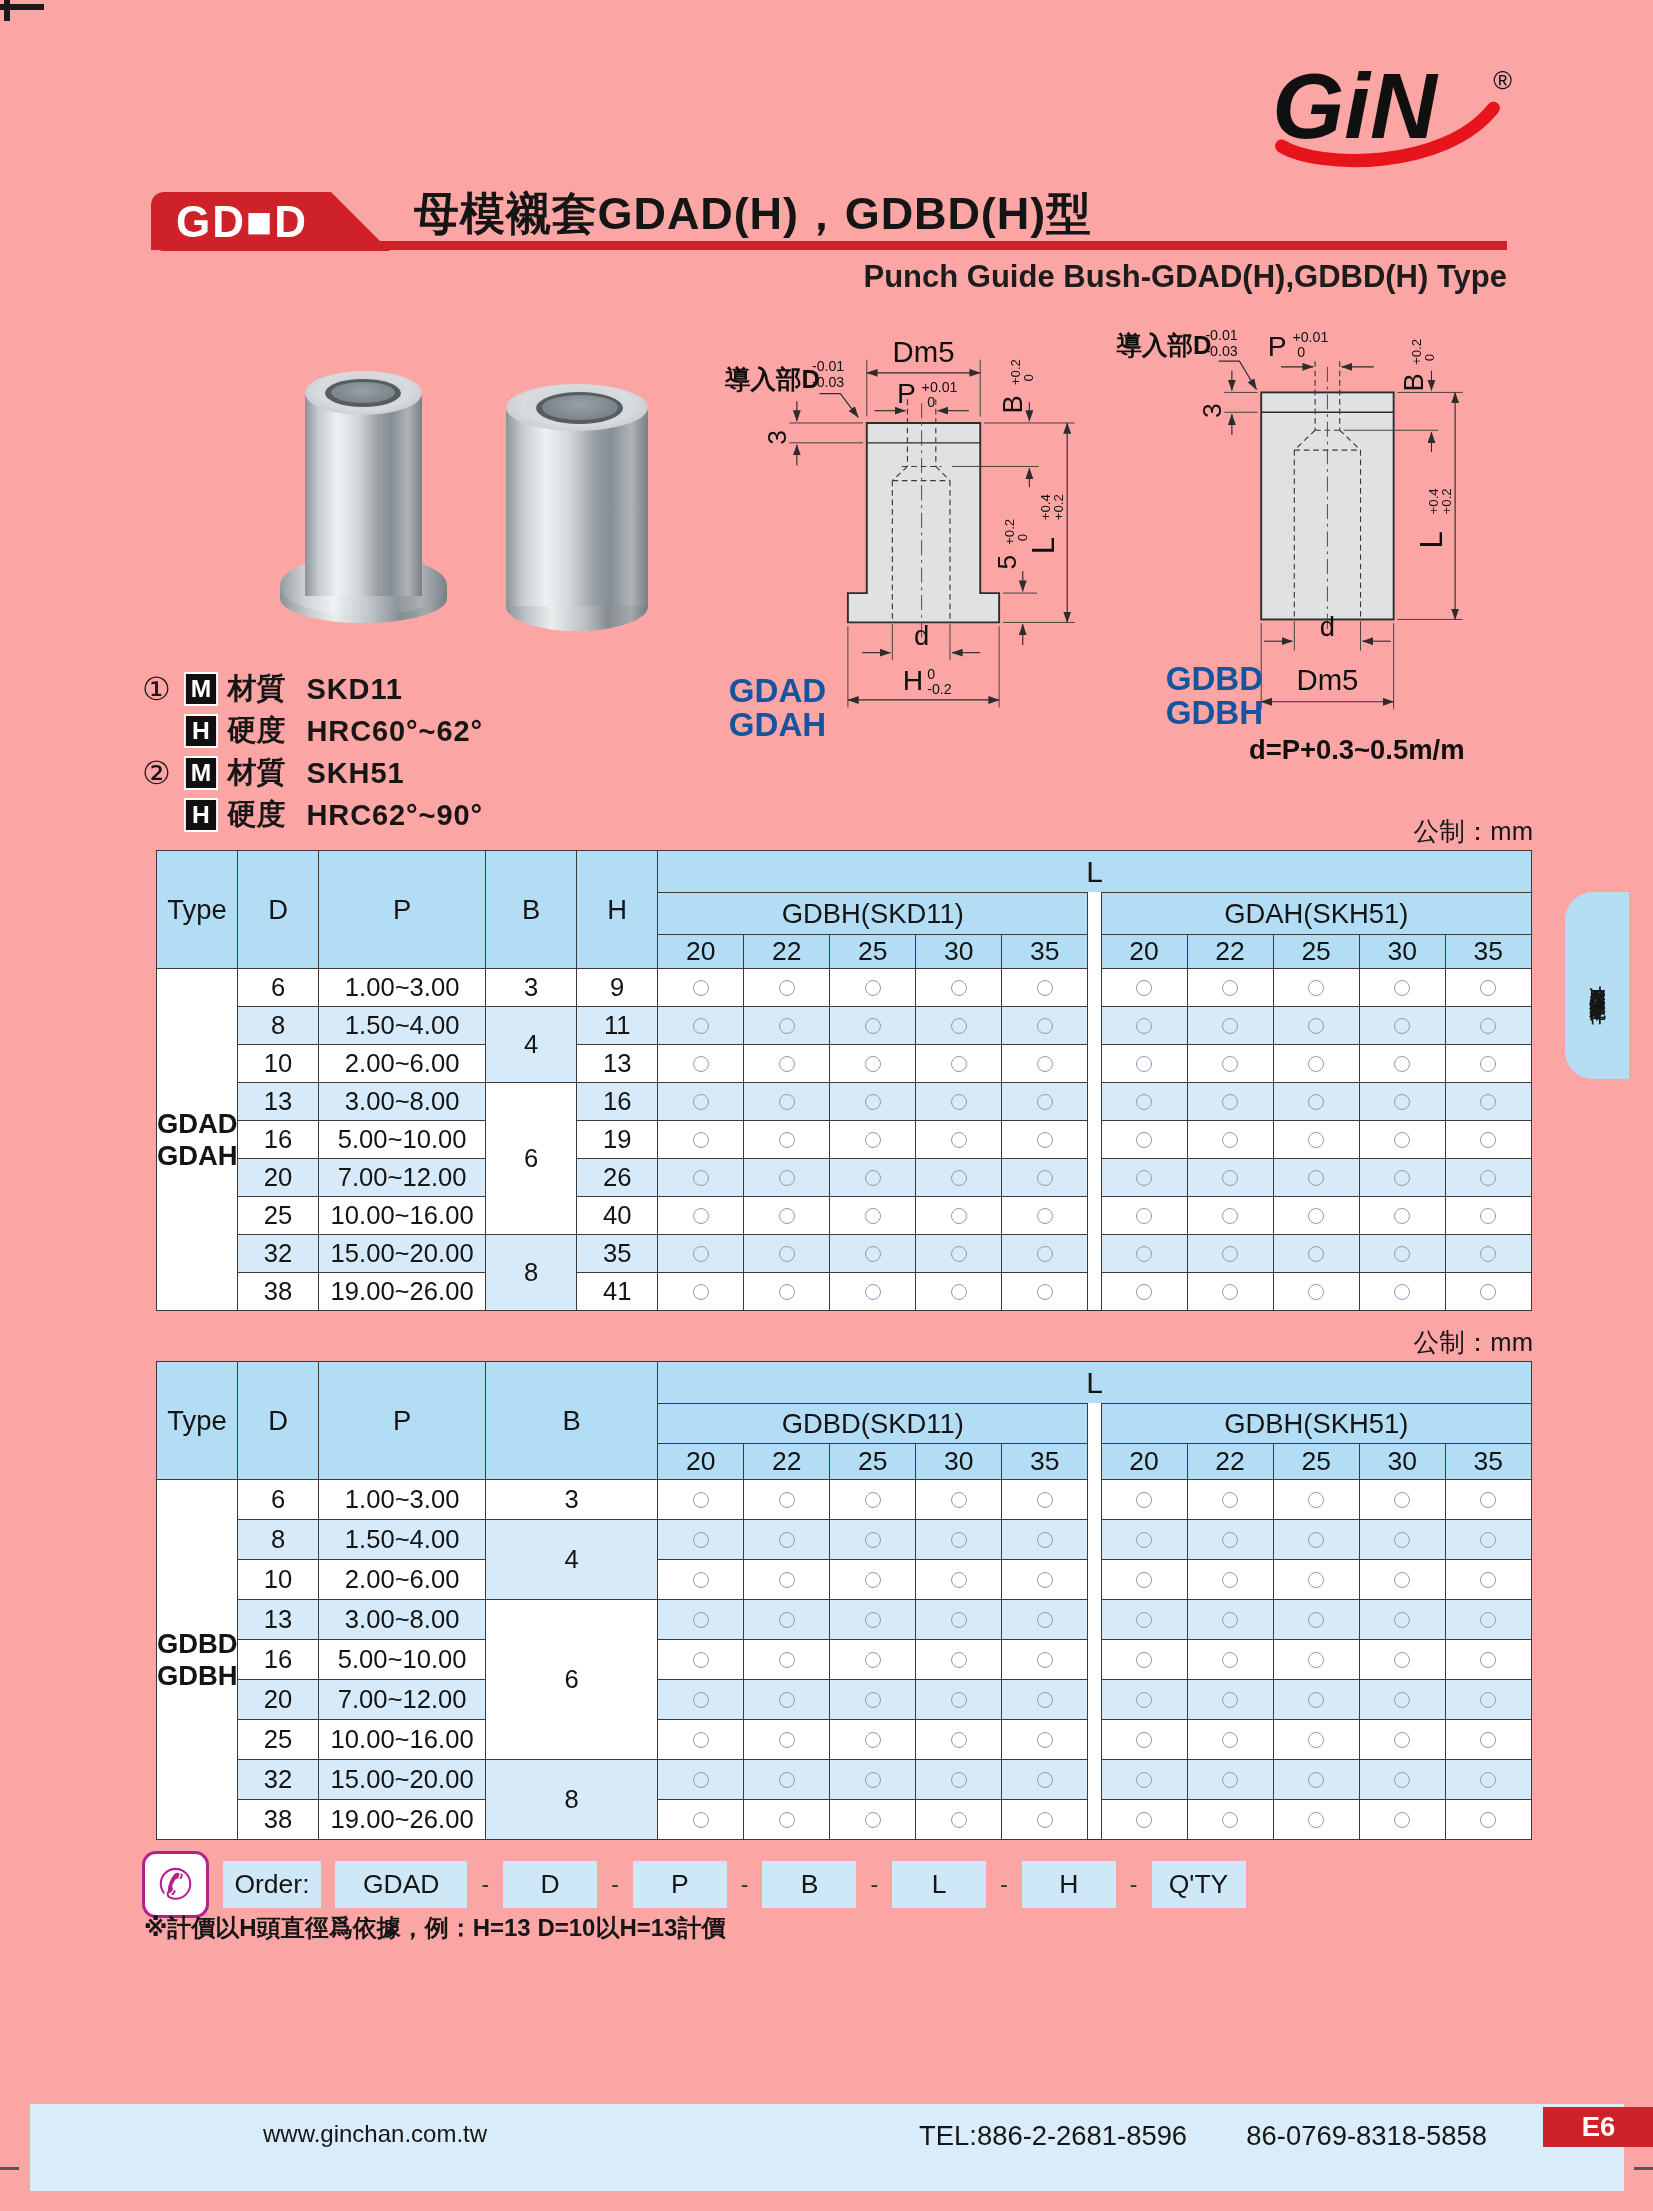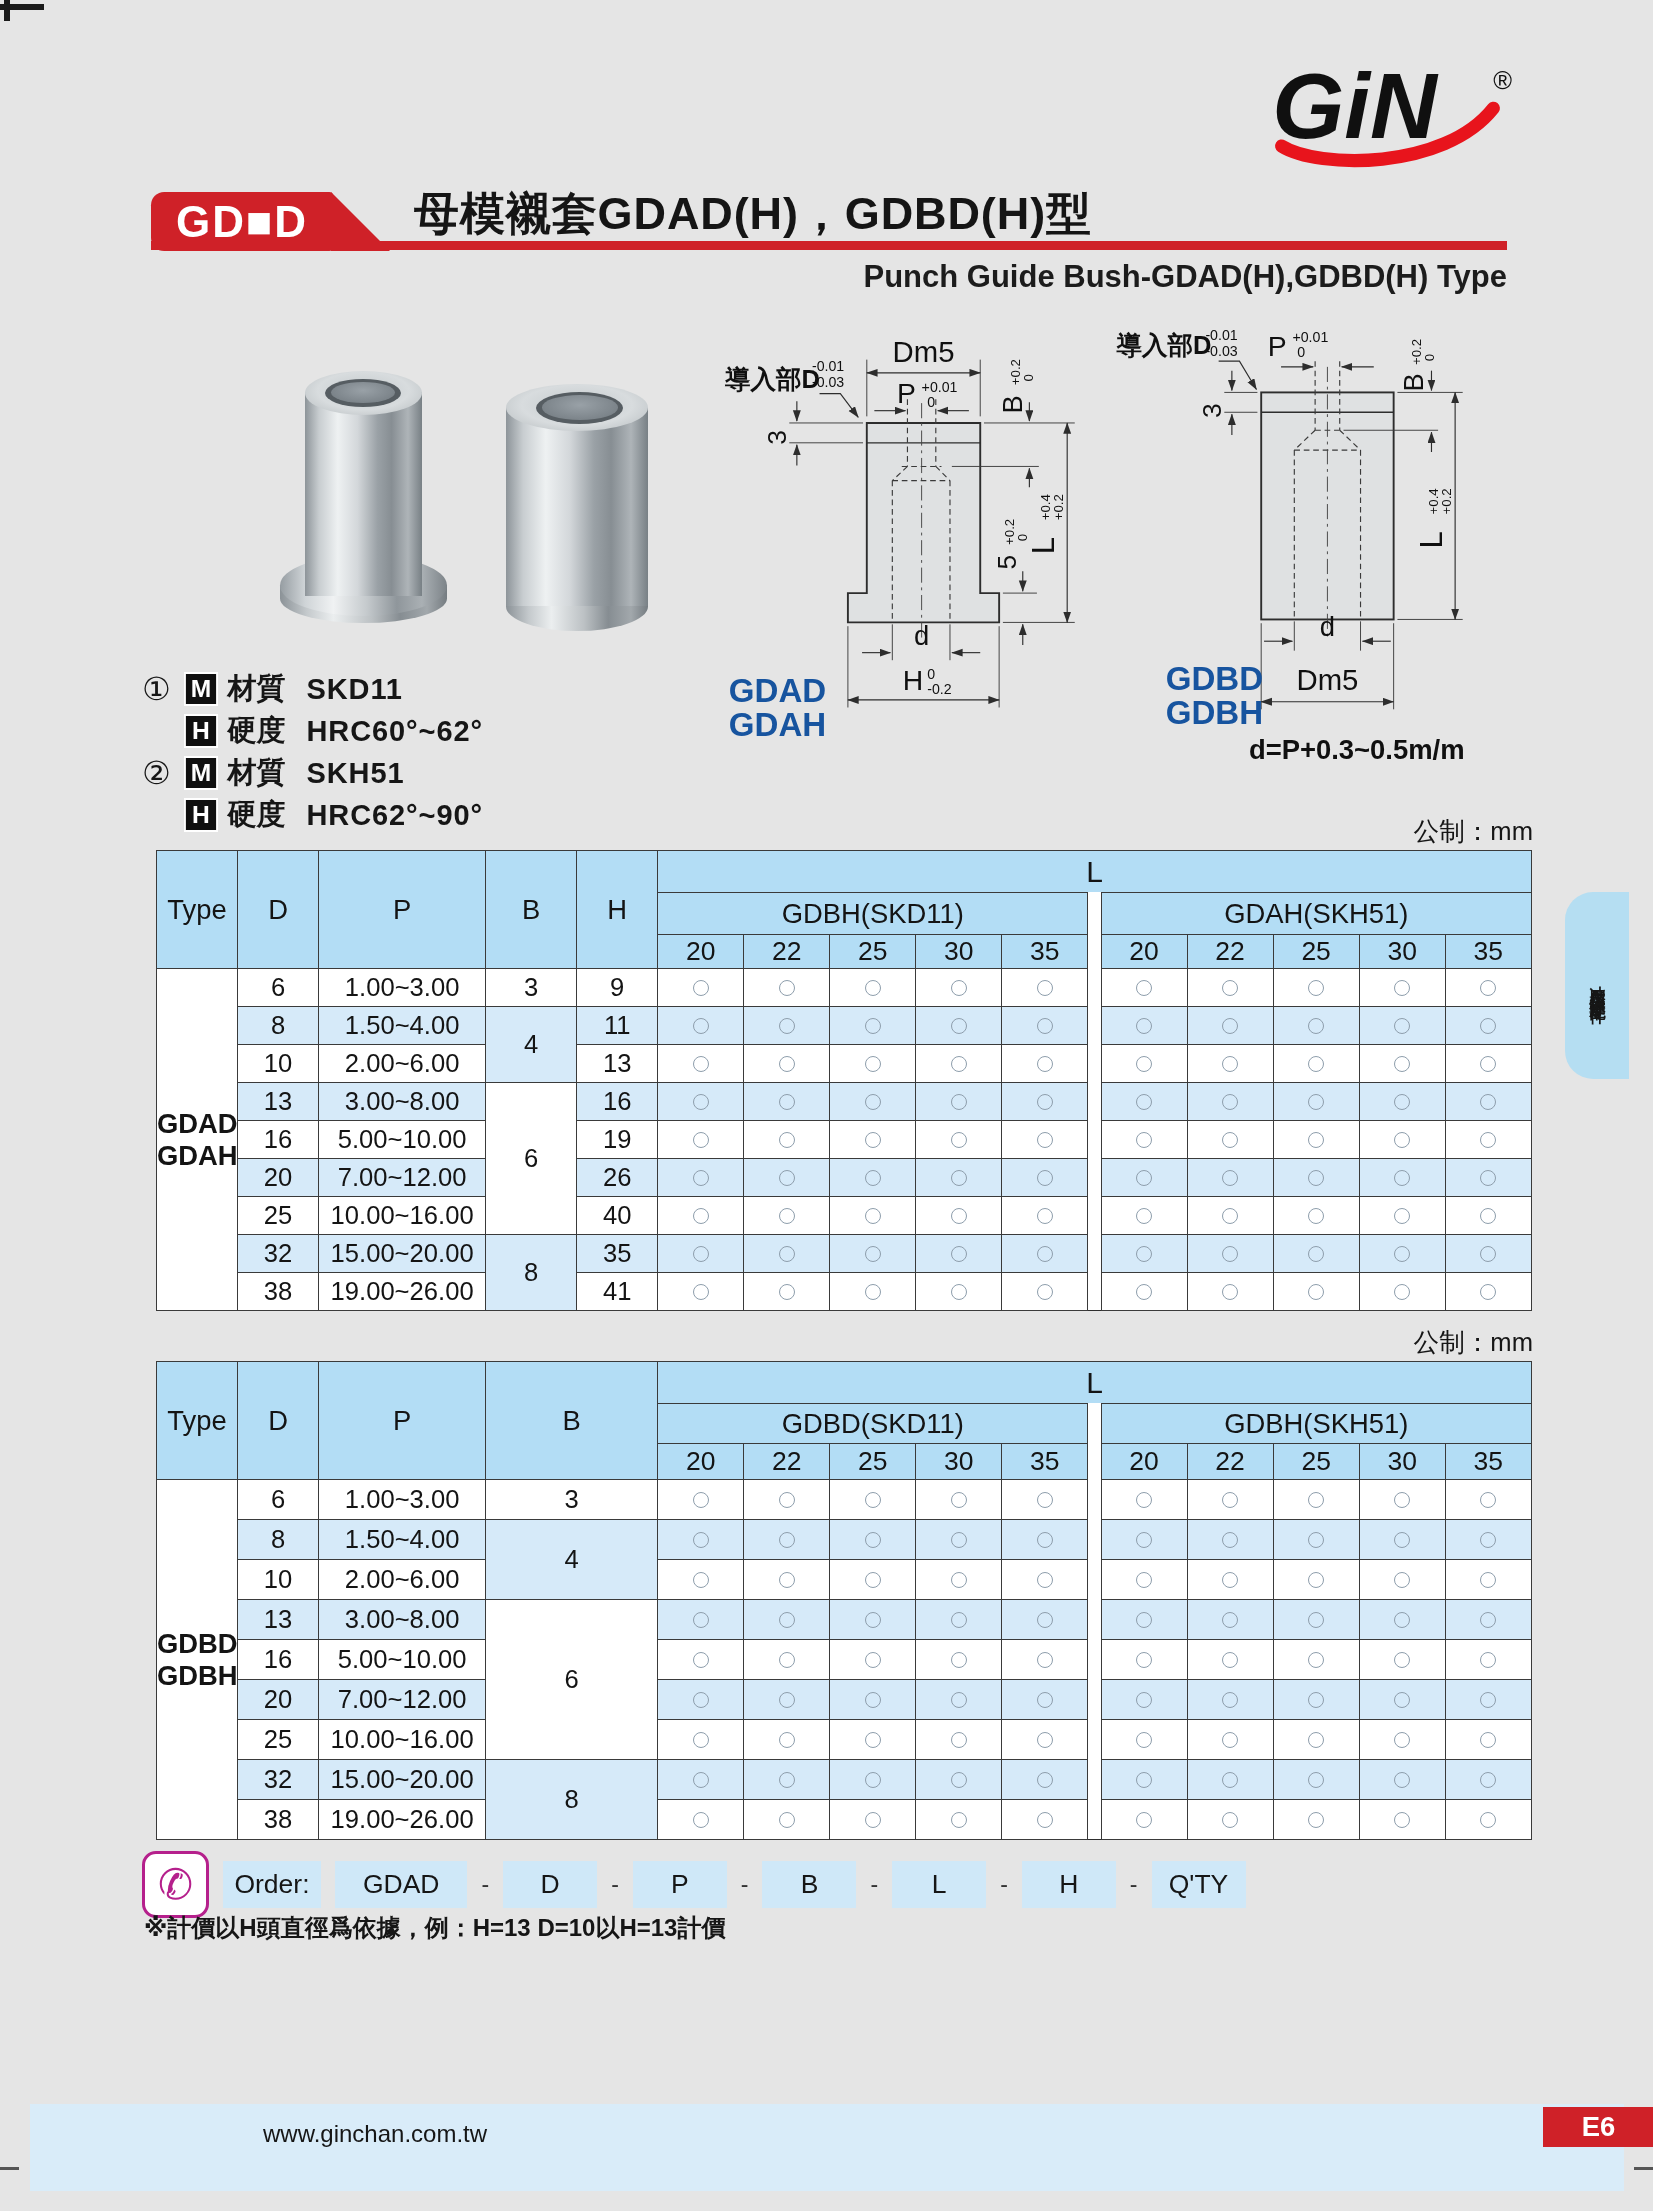--- a/index.html
+++ b/index.html
@@ -1,16 +1,16 @@
 <!DOCTYPE html>
 <html style="font-size:15px"><head>
 <meta charset="utf-8">
 <style>
   html,body{margin:0;padding:0;background:#888;}
-  .page{position:relative;width:1653px;height:2212px;background:#e5e5e5;
+  .page{position:relative;width:1653px;height:2212px;background:#fca5a5;
         font-family:"Liberation Sans","DejaVu Sans",sans-serif;overflow:hidden;}
   .abs{position:absolute;}
   
   .mark{position:absolute;background:#1a1a1a;}
   
   .badge{left:151px;top:192px;width:182px;height:59px;background:#cf2128;
          border-radius:13.2px 3.8px 3.8px 13.2px;color:#fff;font-size:44px;font-weight:bold;
          display:flex;align-items:center;justify-content:center;letter-spacing:1.9px;}
   .badge-tail{left:331px;top:192px;width:59px;height:59px;background:#cf2128;
               clip-path:polygon(0 0,100% 100%,0 100%);}
@@ -667,20 +667,25 @@
     <span class="osep">-</span>
     <div class="obox">H</div>
     <span class="osep">-</span>
     <div class="obox">Q'TY</div>
   </div>
 
   <div class="abs note" style="top:1912px;">※計價以H頭直徑爲依據，例：H=13 D=10以H=13計價</div>
 
   <div class="abs footer-band"></div>
   <div class="abs f-site">www.ginchan.com.tw</div>
+  <div class="abs f-tel">
+    <span>TEL:886-2-2681-8596</span>
+    <span style="display:inline-block;width:44px;"></span>
+    <span>86-0769-8318-5858</span>
+  </div>
   <div class="abs f-badge">E6</div>
 
   <div class="abs side-tab">
     <span>冲壓模用標準零配件</span>
   </div>
 
 </div>
 
 
 </body></html>

